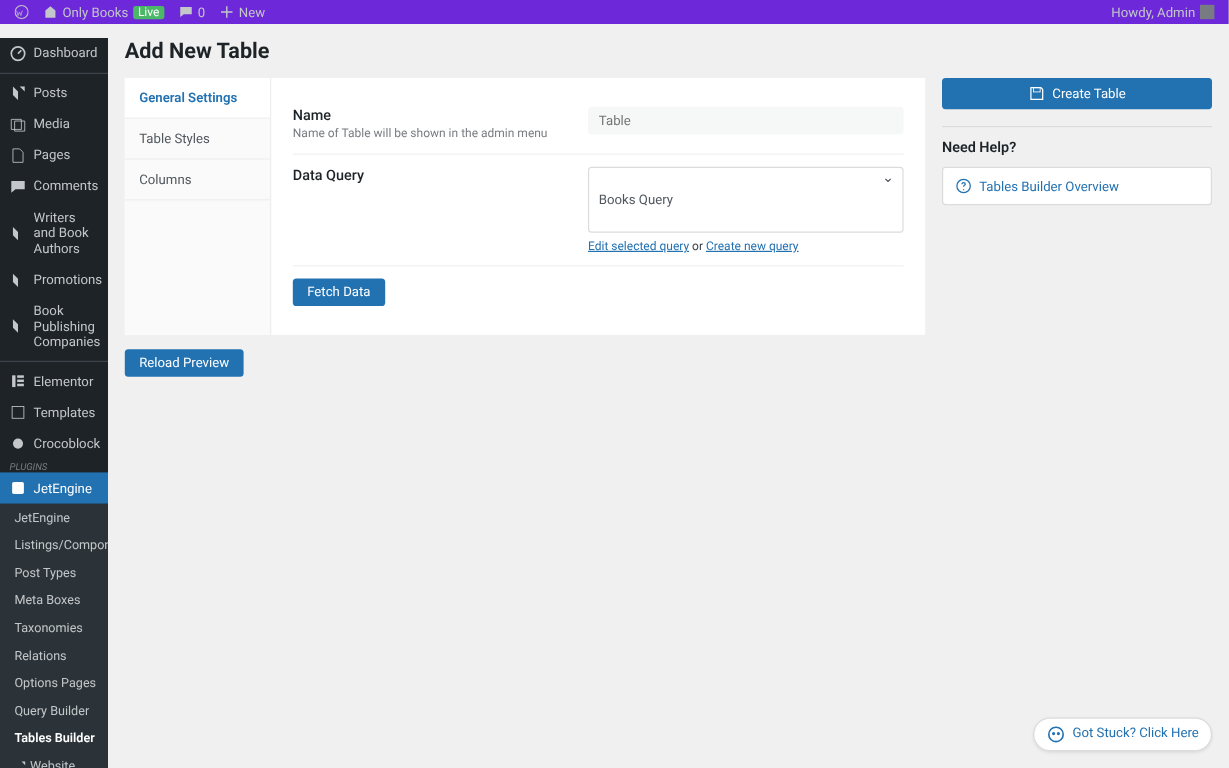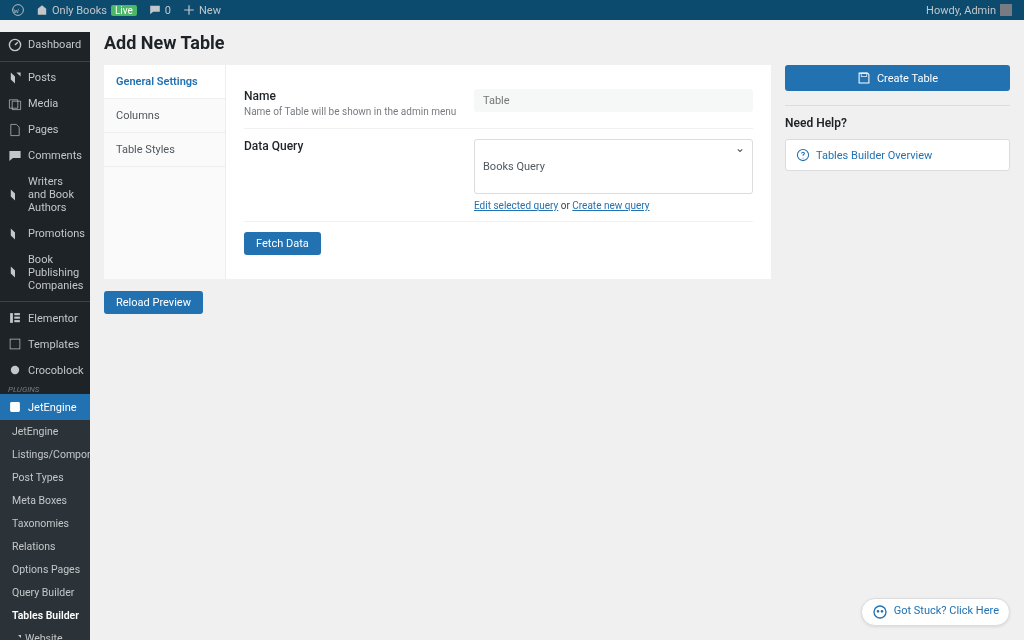--- a/index.html
+++ b/index.html
@@ -1,17 +1,17 @@
 <!DOCTYPE html>
 <html><head>
 <meta charset="utf-8">
 <style>
 *{margin:0;padding:0;box-sizing:border-box;font-family:-apple-system,BlinkMacSystemFont,"Segoe UI",Roboto,sans-serif}
 body{background:#f0f0f1;font-size:13px;color:#3c434a;width:1024px;height:640px;overflow:hidden;position:relative}
-.adminbar{height:20px;background:#0c4a6e;display:flex;align-items:center;color:#c3c7ca;font-size:11px;padding:0 8px;justify-content:space-between}
+.adminbar{height:20px;background:#6d28d9;display:flex;align-items:center;color:#c3c7ca;font-size:11px;padding:0 8px;justify-content:space-between}
 .adminbar-left,.adminbar-right{display:flex;align-items:center;gap:4px}
 .adminbar .item{display:flex;align-items:center;gap:4px;padding:0 4px;cursor:pointer}
 .adminbar .badge{background:#4ab866;color:#fff;padding:0 4px;border-radius:2px;font-size:10px}
 .adminbar svg{width:12px;height:12px;fill:#c3c7ca}
 .avatar{width:12px;height:12px;background:#787c82}
 .sidebar{position:absolute;left:0;top:32px;bottom:0;width:90px;background:#1d2327;color:#c3c7ca;font-size:11px;overflow-y:auto}
 .sidebar::-webkit-scrollbar{width:0}
 .menu-item{display:flex;align-items:center;gap:6px;padding:6px 8px;cursor:pointer;line-height:1.2}
 .menu-item.current{background:#2271b1;color:#fff;position:relative}
 .menu-item.current::after{content:"";position:absolute;right:-6px;top:50%;transform:translateY(-50%);border:6px solid transparent;border-left-color:#2271b1}
@@ -24,21 +24,21 @@
 .content{position:absolute;left:90px;right:0;top:20px;bottom:0;padding:12px 14px;overflow:auto}
 .page-title{font-size:18px;font-weight:700;color:#1d2327;margin-bottom:12px}
 .main-row{display:flex;gap:14px;align-items:flex-start}
 .panel{background:#fff;flex:1;display:flex;min-height:190px}
 .tabs{width:122px;background:#fafafa;border-right:1px solid #eee}
 .tab{padding:10px 12px;font-size:11px;color:#2271b1;cursor:pointer;border-bottom:1px solid #eee}
 .tab.active{background:#fff;color:#2271b1;font-weight:600}
 .tab:not(.active){color:#50575e}
 .tab.active{color:#2271b1}
 .panel-body{flex:1;padding:14px 18px}
-.field-row{display:flex;padding:10px 0;border-bottom:1px solid #f0f0f1}
+.field-row{display:flex;gap:16px;padding:10px 0;border-bottom:1px solid #f0f0f1}
 .field-row:last-child{border-bottom:none}
 .field-label{width:230px}
 .field-label .lbl{font-size:12px;color:#1d2327;font-weight:500}
 .field-label .desc{font-size:10px;color:#787c82;margin-top:2px;line-height:1.3}
 .field-control{flex:1}
 .text-input{width:100%;background:#f6f7f7;border:1px solid #f6f7f7;border-radius:3px;padding:4px 8px;font-size:11px;color:#787c82}
 .select{width:100%;background:#fff;border:1px solid #dcdcde;border-radius:3px;padding:20px 8px;font-size:11px;color:#50575e;appearance:none;position:relative}
 .select-wrap{position:relative}
 .select-wrap::after{content:"⌄";position:absolute;right:8px;top:2px;color:#50575e;pointer-events:none;font-size:12px}
 .link-row{font-size:10px;margin-top:6px}
@@ -189,22 +189,22 @@
   </div>
 
 </div>
 
 <div class="content">
   <h1 class="page-title">Add New Table</h1>
   <div class="main-row">
     <div class="panel">
       <div class="tabs">
         <div class="tab active">General Settings</div>
+        <div class="tab">Table Styles</div>
         <div class="tab">Columns</div>
-        <div class="tab">Table Styles</div>
       </div>
       <div class="panel-body">
         <div class="field-row">
           <div class="field-label">
             <div class="lbl">Name</div>
             <div class="desc">Name of Table will be shown in the admin menu</div>
           </div>
           <div class="field-control">
             <input class="text-input" placeholder="Table" style="">
           </div>

